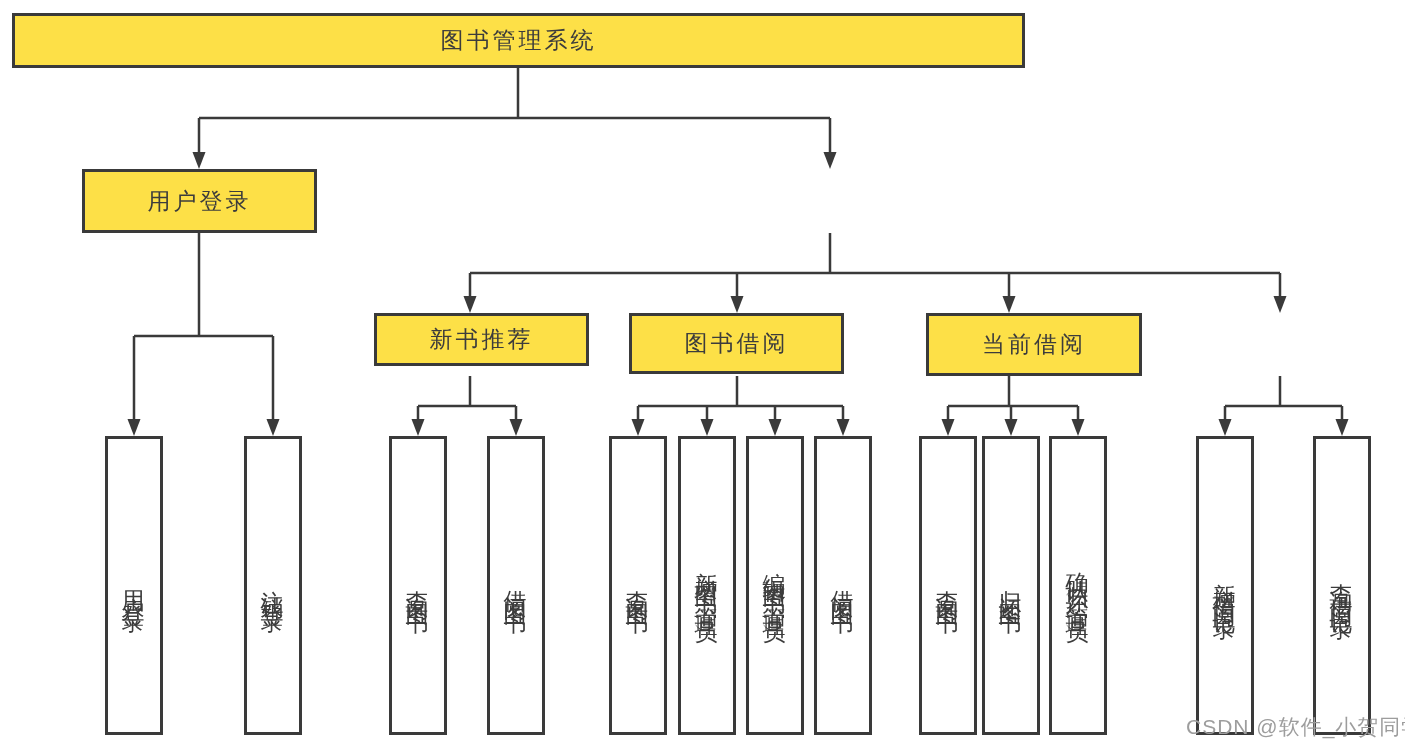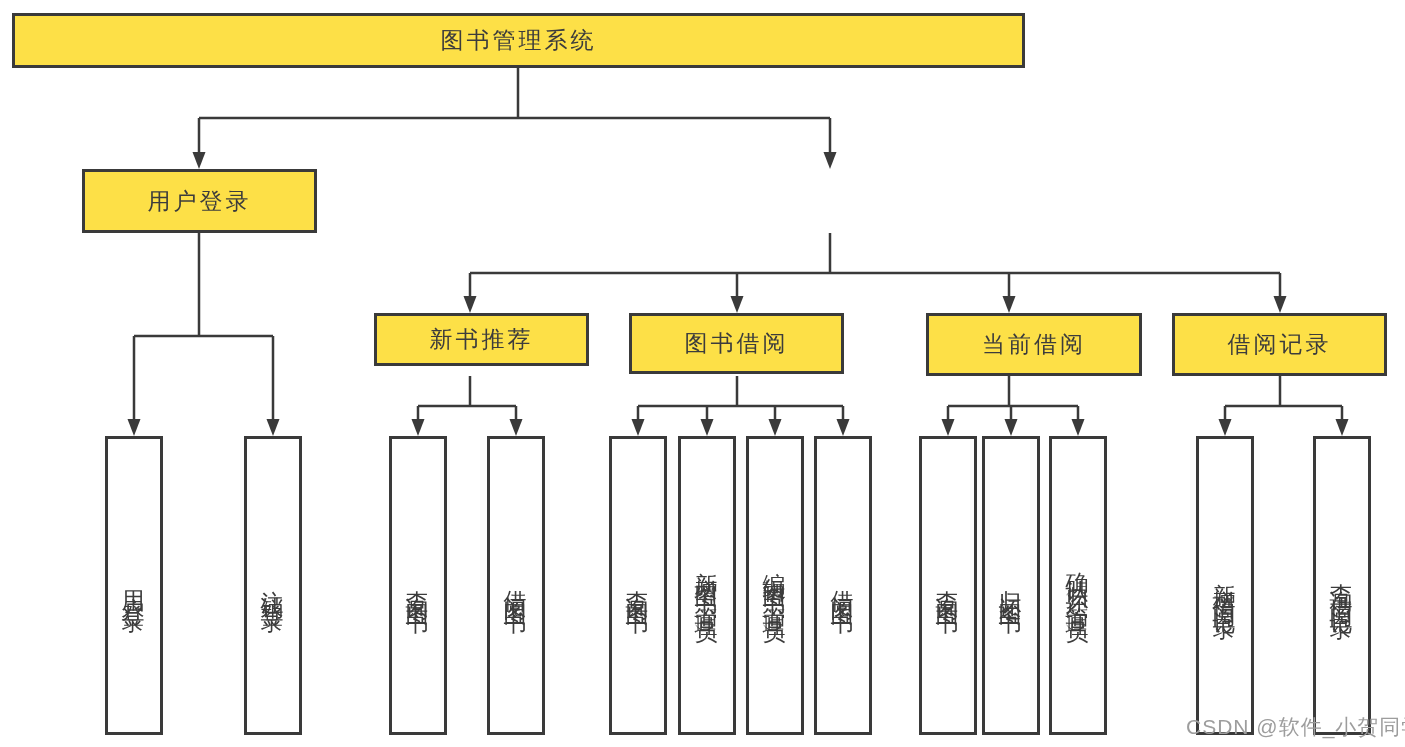--- a/index.html
+++ b/index.html
@@ -96,21 +96,20 @@
     <polygon points="1335.5,419 1348.5,419 1342,436"></polygon>
   </svg>
 
   <div class="hbox" style="left:12px; top:13px; width:1013px; height:55px;">图书管理系统</div>
 
   <div class="hbox" style="left:82px; top:169px; width:235px; height:64px;">用户登录</div>
 
   <div class="hbox" style="left:374px; top:313px; width:215px; height:53px;">新书推荐</div>
   <div class="hbox" style="left:629px; top:313px; width:215px; height:61px;">图书借阅</div>
   <div class="hbox" style="left:901px; top:313px; width:216px; height:63px;margin-left:25px;">当前借阅</div>
-  <div class="hbox" style="left:1172px; top:313px; width:215px; height:63px;">借阅记录</div>
 
   <div class="vbox" style="left:105px;">用户登录</div>
   <div class="vbox" style="left:244px;">注销登录</div>
 
   <div class="vbox" style="left:389px;">查询图书</div>
   <div class="vbox" style="left:487px;">借阅图书</div>
 
   <div class="vbox" style="left:609px;">查询图书</div>
   <div class="vbox" style="left:678px;">新增图书（管理员）</div>
   <div class="vbox" style="left:746px;">编辑图书（管理员）</div>

